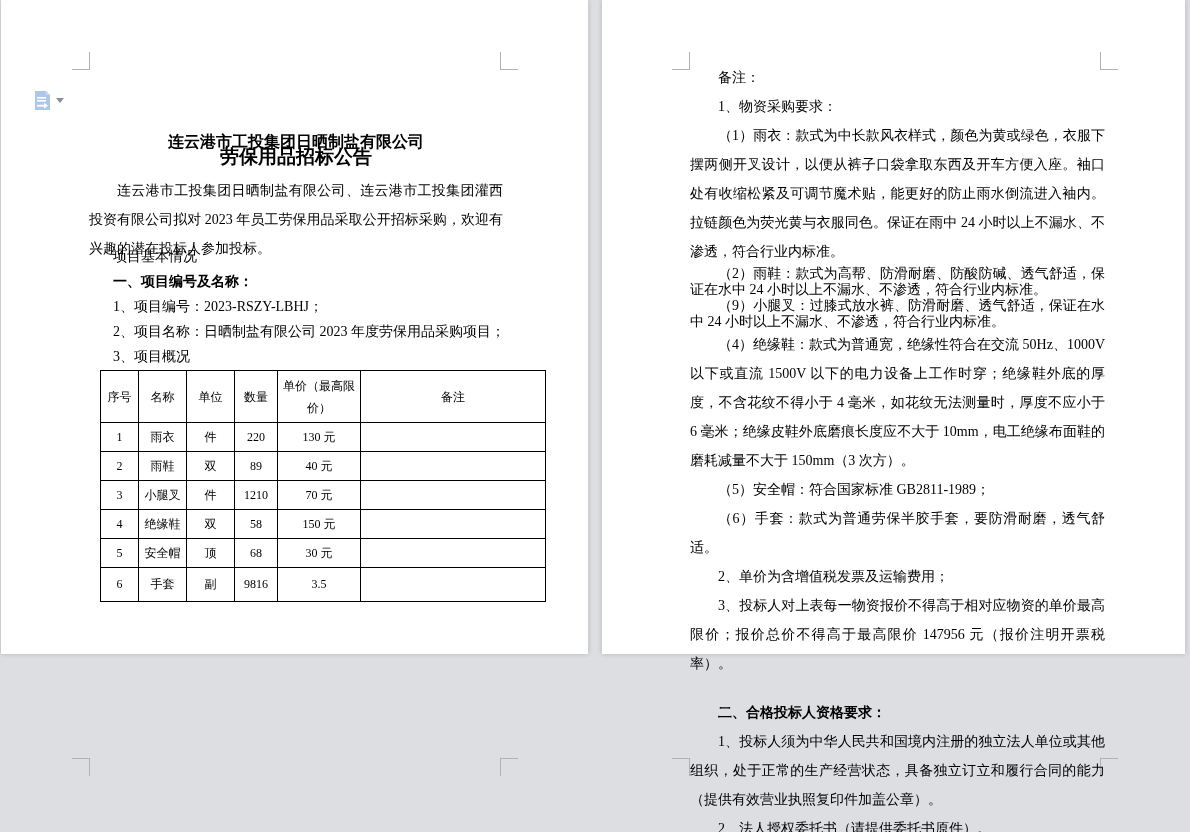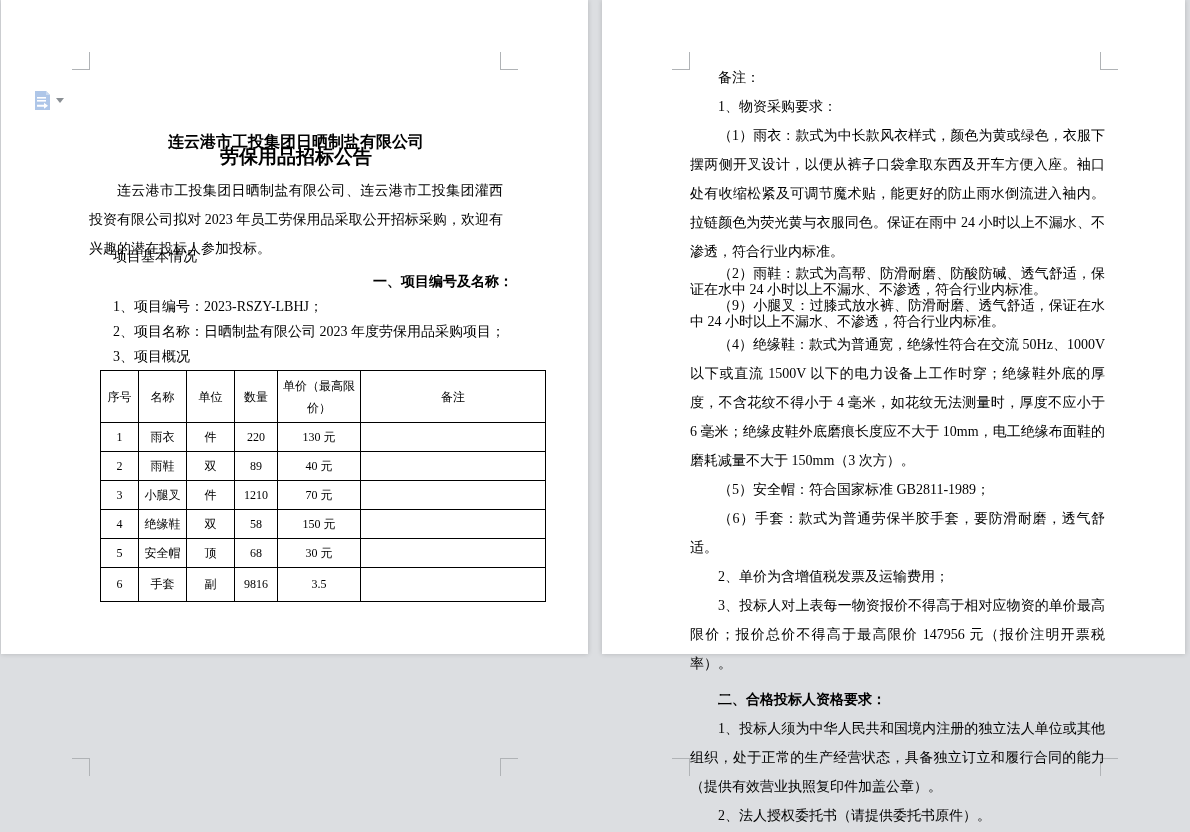--- a/index.html
+++ b/index.html
@@ -34,38 +34,38 @@
   }
 
   
   .p1-title   { position:absolute; left:88px; width:414px; text-align:center; font-weight:bold; }
   #p1-title1  { top:88px;  font-size:16px;margin-top:44px; }
   #p1-title2  { top:144px; font-size:19px; }
   #p1-intro   { position:absolute; left:88px; top:176px; width:414px;
                 font-size:14px; line-height:29px; text-indent:28px; text-align:justify; }
   #p1-sections{ position:absolute; left:112px; top:244px; width:400px; font-size:14px; }
   #p1-sections .sec-line { line-height:25px; white-space:nowrap; }
-  #p1-sections .sec-line.bold { font-weight:bold;text-align:right; }
+  #p1-sections .sec-line.bold { font-weight:bold; }
 
   
   #items-table { position:absolute; left:99px; top:370px; width:445px;
                  border-collapse:collapse; table-layout:fixed; font-size:12px; }
   #items-table th, #items-table td {
     border:1px solid #000; text-align:center; vertical-align:middle;
     font-weight:normal; padding:0 2px; overflow:hidden;
   }
   #items-table th { height:52px; line-height:22px; }
   #items-table td { height:29px; }
   #items-table tr:last-child td { height:34px; }
 
   
   #p2-flow { position:absolute; left:88px; top:63px; width:415px; font-size:14px; }
   #p2-flow p { line-height:29px; text-indent:28px; text-align:justify; }
   #p2-flow p.tight { line-height:16px; }
-  #p2-flow p.bold  { font-weight:bold; margin-top:7px; }
+  #p2-flow p.bold  { font-weight:bold; margin-top:20px; }
 </style>
 </head>
 <body>
 
 <div class="page" id="page1">
 
   <div class="crop tl" style="left:71px;top:52px;"></div>
   <div class="crop tr" style="left:499px;top:52px;"></div>
   <div class="crop bl" style="left:71px;top:758px;"></div>
   <div class="crop br" style="left:499px;top:758px;"></div>

